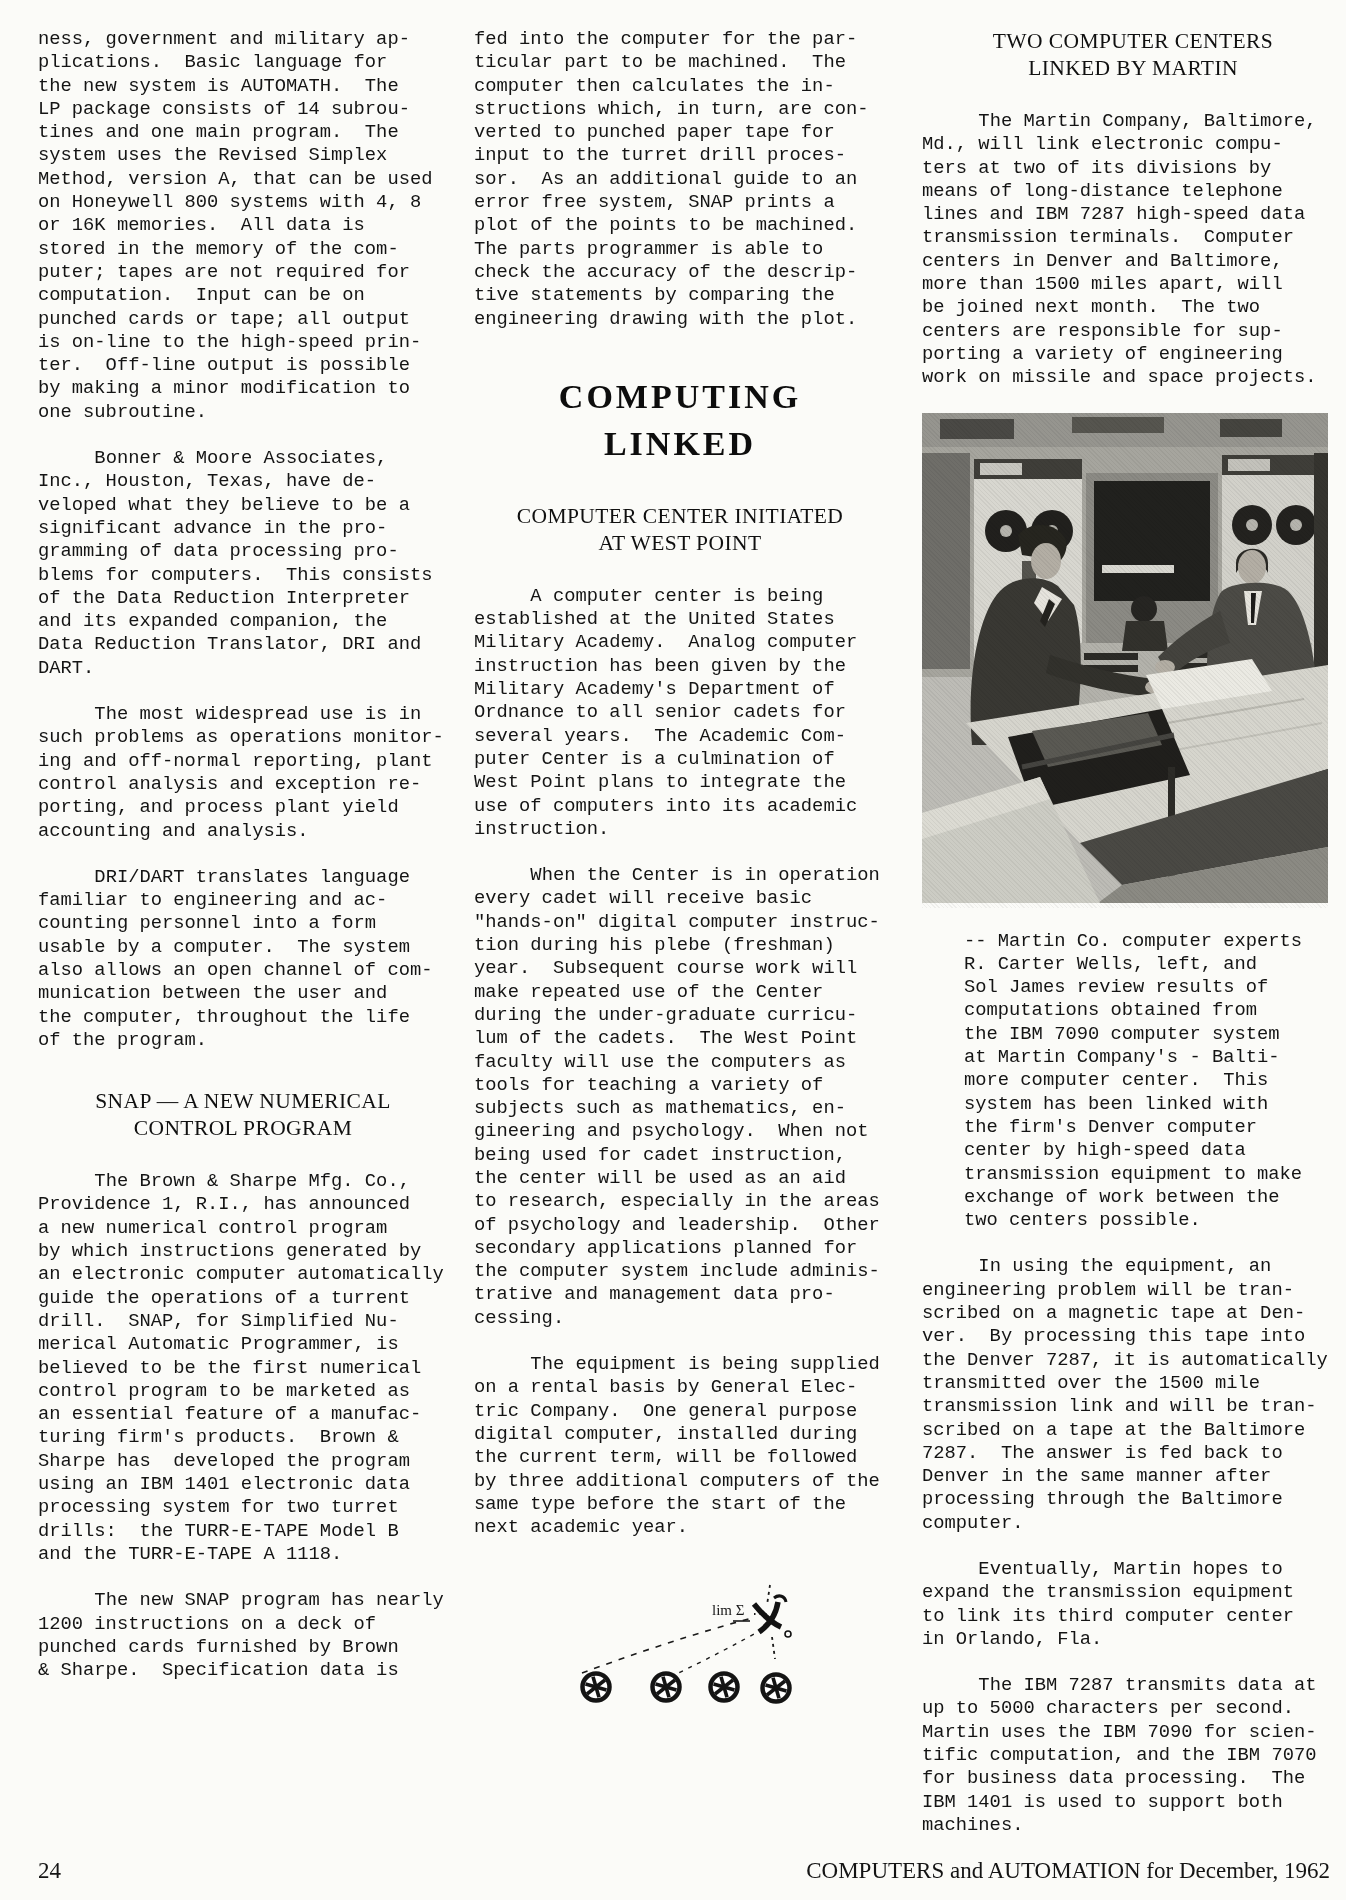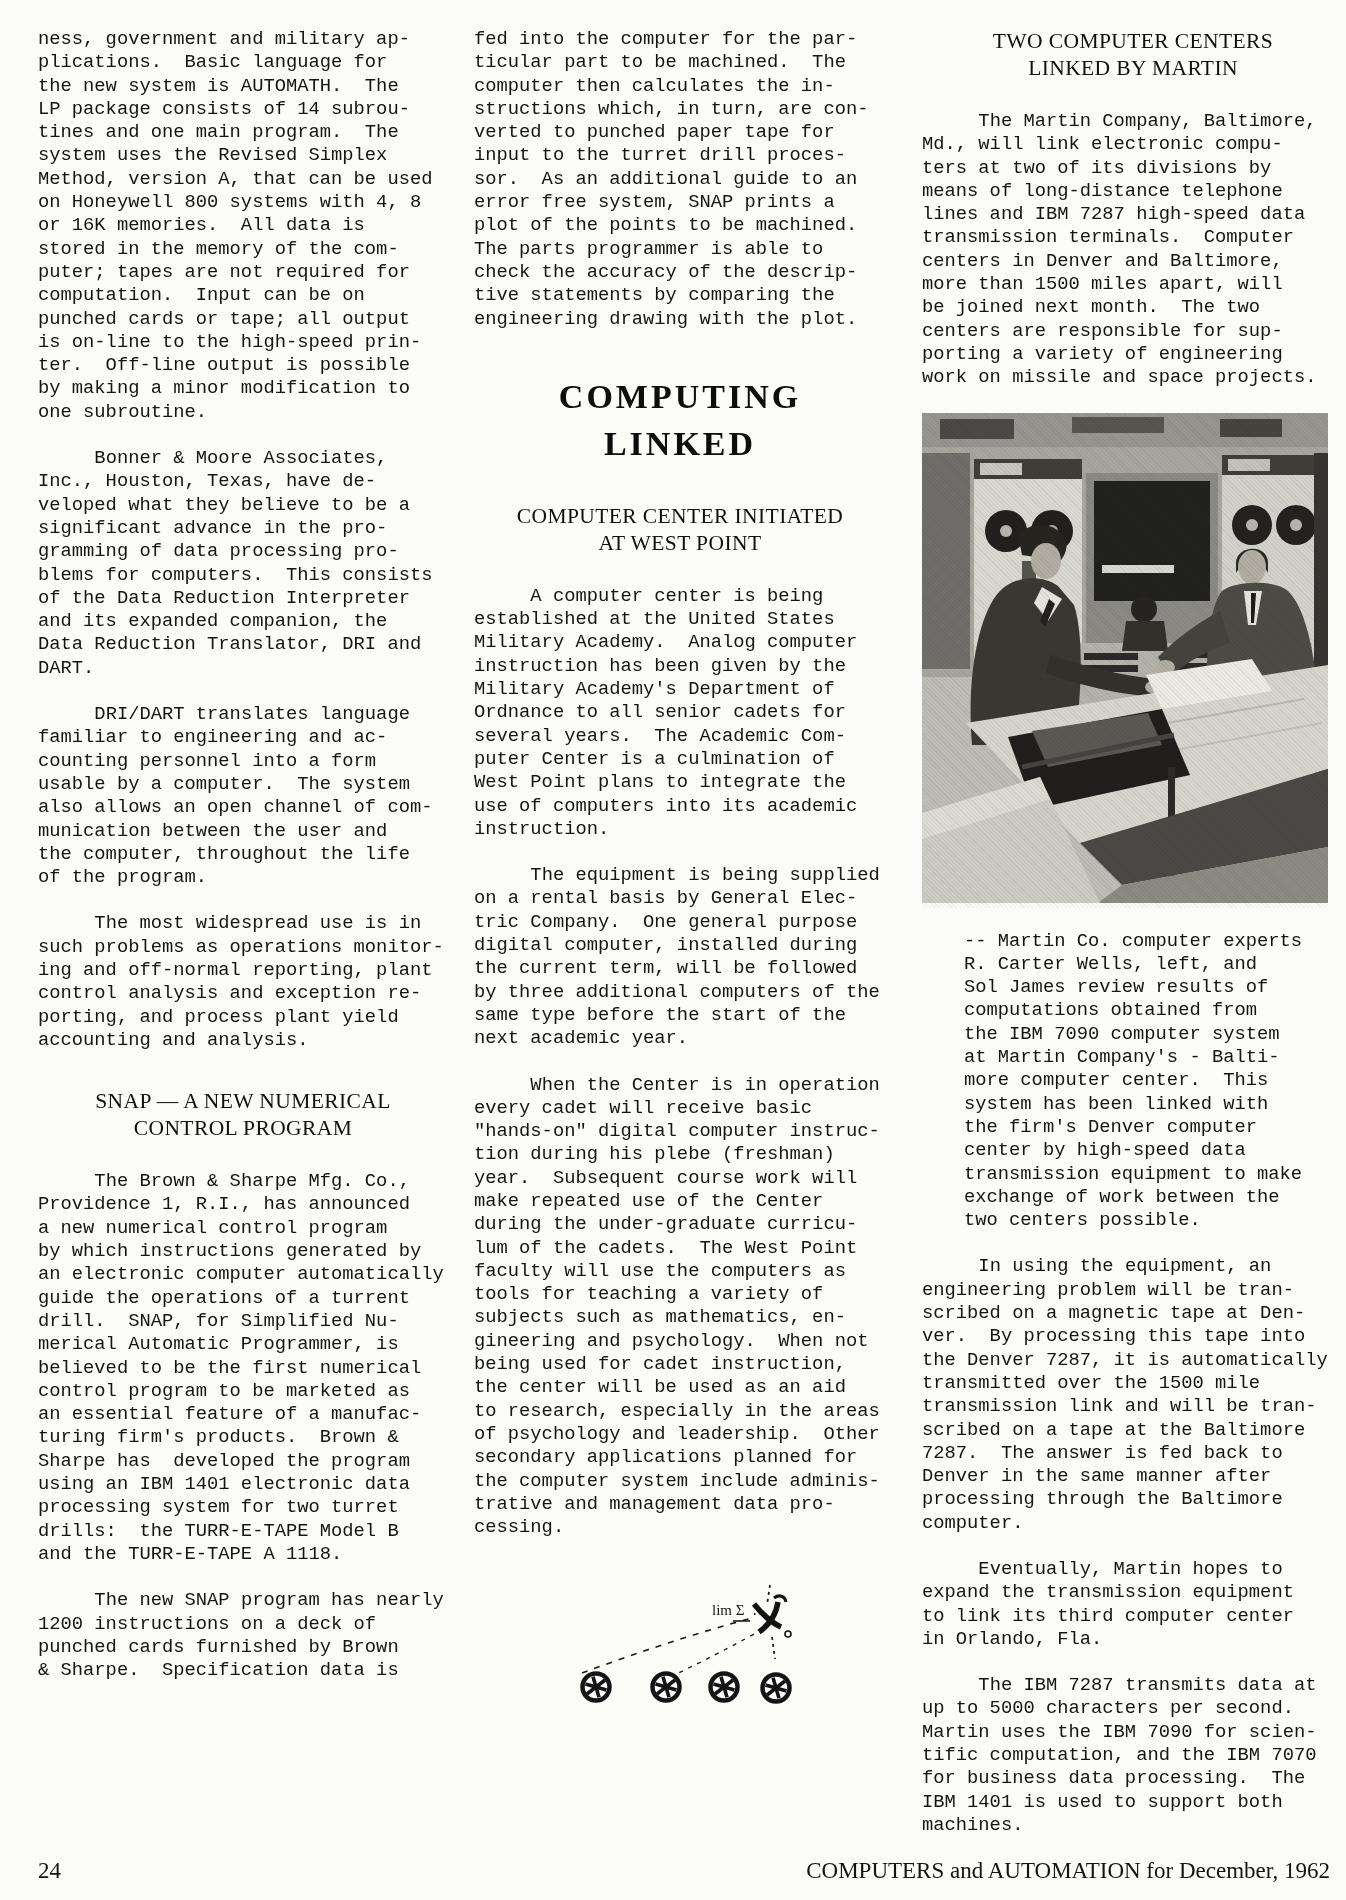--- a/index.html
+++ b/index.html
@@ -72,34 +72,34 @@
       <p class="mono">     Bonner &amp; Moore Associates,
 Inc., Houston, Texas, have de-
 veloped what they believe to be a
 significant advance in the pro-
 gramming of data processing pro-
 blems for computers.  This consists
 of the Data Reduction Interpreter
 and its expanded companion, the
 Data Reduction Translator, DRI and
 DART.</p>
+      <p class="mono">     The most widespread use is in
+such problems as operations monitor-
+ing and off-normal reporting, plant
+control analysis and exception re-
+porting, and process plant yield
+accounting and analysis.</p>
       <p class="mono">     DRI/DART translates language
 familiar to engineering and ac-
 counting personnel into a form
 usable by a computer.  The system
 also allows an open channel of com-
 munication between the user and
 the computer, throughout the life
 of the program.</p>
-      <p class="mono">     The most widespread use is in
-such problems as operations monitor-
-ing and off-normal reporting, plant
-control analysis and exception re-
-porting, and process plant yield
-accounting and analysis.</p>
       <h3 class="head">SNAP — A NEW NUMERICAL
 CONTROL PROGRAM</h3>
       <p class="mono">     The Brown &amp; Sharpe Mfg. Co.,
 Providence 1, R.I., has announced
 a new numerical control program
 by which instructions generated by
 an electronic computer automatically
 guide the operations of a turrent
 drill.  SNAP, for Simplified Nu-
 merical Automatic Programmer, is
@@ -140,48 +140,48 @@
 established at the United States
 Military Academy.  Analog computer
 instruction has been given by the
 Military Academy's Department of
 Ordnance to all senior cadets for
 several years.  The Academic Com-
 puter Center is a culmination of
 West Point plans to integrate the
 use of computers into its academic
 instruction.</p>
-      <p class="mono">     The equipment is being supplied
-on a rental basis by General Elec-
-tric Company.  One general purpose
-digital computer, installed during
-the current term, will be followed
-by three additional computers of the
-same type before the start of the
-next academic year.</p>
       <p class="mono">     When the Center is in operation
 every cadet will receive basic
 "hands-on" digital computer instruc-
 tion during his plebe (freshman)
 year.  Subsequent course work will
 make repeated use of the Center
 during the under-graduate curricu-
 lum of the cadets.  The West Point
 faculty will use the computers as
 tools for teaching a variety of
 subjects such as mathematics, en-
 gineering and psychology.  When not
 being used for cadet instruction,
 the center will be used as an aid
 to research, especially in the areas
 of psychology and leadership.  Other
 secondary applications planned for
 the computer system include adminis-
 trative and management data pro-
 cessing.</p>
+      <p class="mono">     The equipment is being supplied
+on a rental basis by General Elec-
+tric Company.  One general purpose
+digital computer, installed during
+the current term, will be followed
+by three additional computers of the
+same type before the start of the
+next academic year.</p>
 
       <svg class="doodle" width="250" height="135" viewBox="0 0 250 135" fill="none" stroke="none">
         <g stroke="#1a1a1a" fill="none">
           <path d="M204 4 L201 24" stroke-width="1.8" stroke-dasharray="3,4"></path>
           <path d="M206 56 L209 78" stroke-width="1.8" stroke-dasharray="3,4"></path>
           <path d="M16 92 C 70 72 130 52 186 37" stroke-width="1.6" stroke-dasharray="6,7"></path>
           <path d="M104 96 C 142 78 172 62 199 47" stroke-width="1.4" stroke-dasharray="4,6"></path>
           <path d="M188 33 L203 33" stroke-width="2" stroke-dasharray="1.5,4"></path>
           <path d="M167 40 L184 40" stroke-width="1.6"></path>
         </g>

